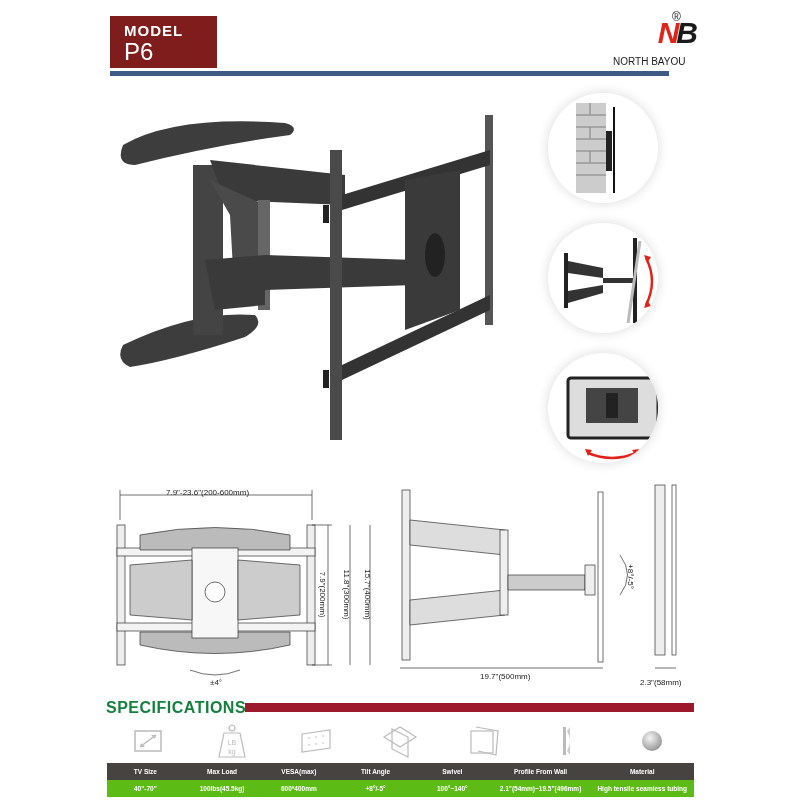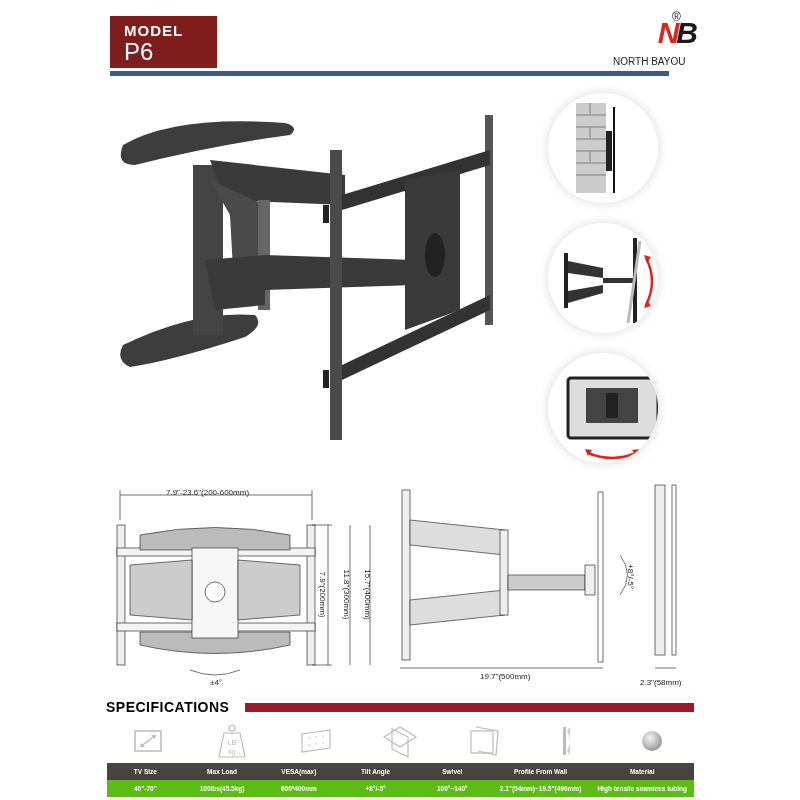--- a/index.html
+++ b/index.html
@@ -11,21 +11,21 @@
   .logo { position: absolute; left: 595px; top: 10px; width: 100px; height: 60px; }
   .logo .nb { font-family: "Liberation Sans", sans-serif; font-weight: bold; font-style: italic; font-size: 30px; line-height: 46px; letter-spacing: -3px; text-align: right; }
   .logo .nb .n { color: #e2231a; }
   .logo .nb .b { color: #1a1a1a; }
   .logo .reg { position: absolute; left: 77px; top: 0; font-size: 12px; color: #222; }
   .logo .brand { position: absolute; left: 4px; top: 46px; font-size: 10px; color: #222; white-space: nowrap; margin-left: 14px; }
   .product { position: absolute; left: 115px; top: 105px; width: 400px; height: 350px; }
   .feature { position: absolute; left: 548px; width: 110px; height: 110px; border-radius: 50%; background: #fff; box-shadow: 0 0 12px rgba(0,0,0,0.15); overflow: hidden; }
   .drawings { position: absolute; left: 100px; top: 480px; width: 600px; height: 210px; }
   .dim { position: absolute; font-size: 8px; color: #222; white-space: nowrap; }
-  .spec-title { position: absolute; left: 106px; top: 699px; font-weight: bold; font-size: 14px; color: #000000; letter-spacing: 0.5px; }
+  .spec-title { position: absolute; left: 106px; top: 699px; font-weight: bold; font-size: 16px; color: #15803d; letter-spacing: 0.5px; }
   .spec-bar { position: absolute; left: 245px; top: 703px; width: 449px; height: 9px; background: #9c1a2b; }
   .icons { position: absolute; left: 106px; top: 720px; width: 588px; height: 42px; display: flex; }
   .icons > div { flex: 1; display: flex; align-items: center; justify-content: center; }
   .spec-table { position: absolute; left: 107px; top: 763px; width: 587px; }
   .spec-table .row { display: flex; }
   .spec-table .row.head { background: #474341; height: 17px; }
   .spec-table .row.vals { background: #5dbb16; height: 17px; }
   .spec-table .cell { flex: 1; color: #fff; font-size: 6.5px; font-weight: bold; display: flex; align-items: center; justify-content: center; white-space: nowrap; }
   .spec-table .cell.wide { flex: 1.35; }
   .spec-table .cell.wide2 { flex: 1.3; }

